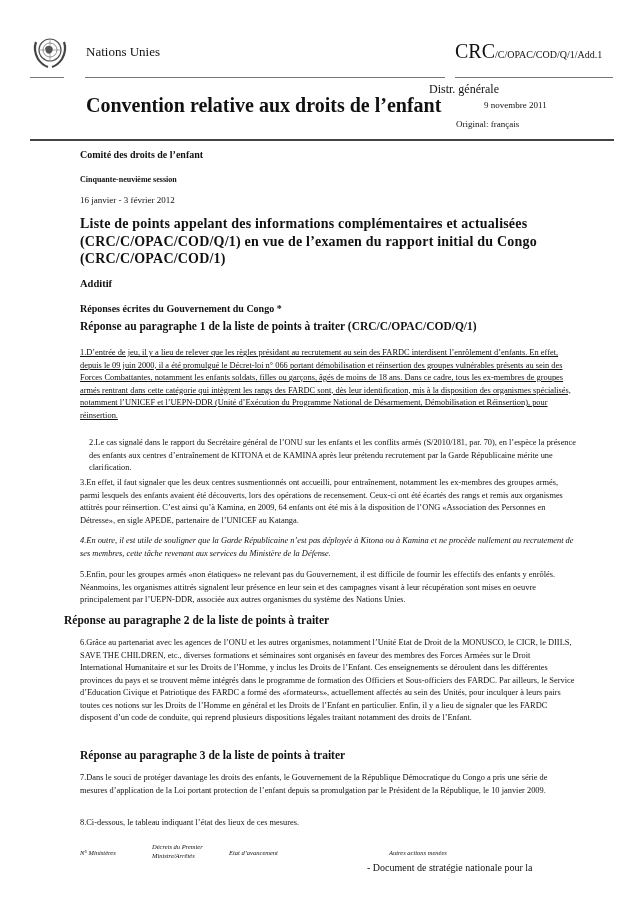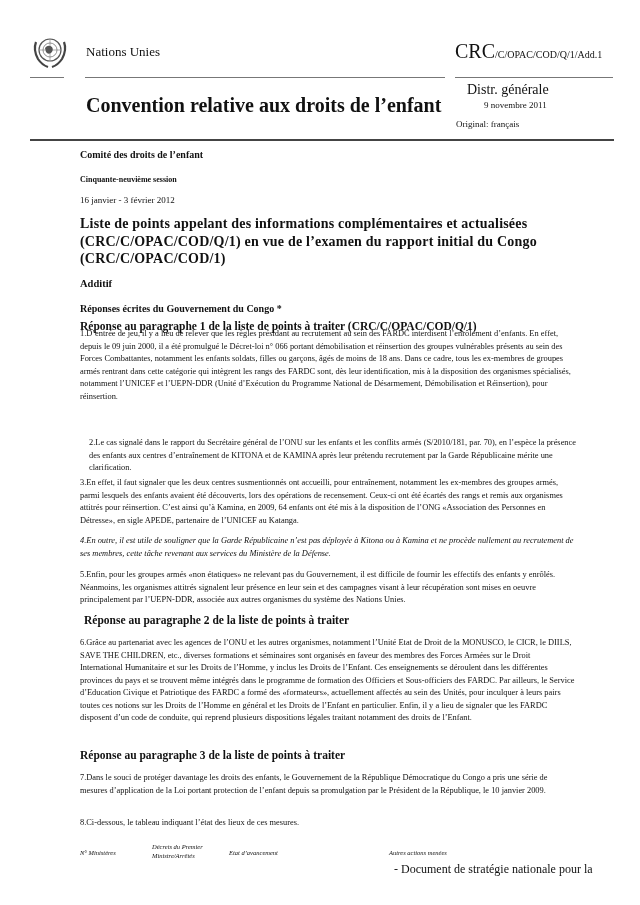--- a/index.html
+++ b/index.html
@@ -6,51 +6,51 @@
   body { width: 640px; height: 905px; position: relative; overflow: hidden;
          font-family: "Liberation Serif", serif; color: #111; }
   .abs { position: absolute; }
   .logo { left: 30px; top: 32px; width: 40px; height: 38px; }
   .org-name { left: 86px; top: 44px; font-size: 13px; }
   .symbol { left: 455px; top: 40px; font-size: 20px; }
   .symbol small { font-size: 10px; }
   .rule-top-left { left: 30px; top: 77px; width: 34px; height: 1px; background: #777; }
   .rule-top-main { left: 85px; top: 77px; width: 360px; height: 1px; background: #777; }
   .rule-top-right { left: 455px; top: 77px; width: 158px; height: 1px; background: #777; }
-  .distr { left: 467px; top: 82px; font-size: 14px; }
+  .distr { left: 429px; top: 82px; font-size: 12px; }
   .date { left: 456px; top: 100px; font-size: 9px; margin-left: 28px; }
   .orig { left: 456px; top: 119px; font-size: 9px; }
   .conv-title { left: 86px; top: 94px; font-size: 20px; font-weight: bold; }
   .rule-bottom { left: 30px; top: 139px; width: 584px; height: 2px; background: #444; }
   .committee { left: 80px; top: 149px; font-size: 10px; font-weight: bold; }
   .session { left: 80px; top: 175px; font-size: 8px; font-weight: bold; }
   .dates { left: 80px; top: 195px; font-size: 9px; }
   .main-title { left: 80px; top: 215px; width: 520px; font-size: 14px; font-weight: bold; line-height: 17.5px; letter-spacing: 0.2px; }
   .additif { left: 80px; top: 278px; font-size: 10.5px; font-weight: bold; }
   .replies { left: 80px; top: 303px; font-size: 10px; font-weight: bold; text-align: center; }
   h2 { margin: 0; }
   .section-h { font-size: 11.5px; font-weight: bold; }
   .para { width: 495px; font-size: 8.4px; line-height: 12.5px; }
-  .p1 { left: 80px; top: 328px; }
+  .p1 { left: 80px; top: 347px; text-decoration: underline; }
   .p2 { left: 80px; top: 428px; }
   .p3 { left: 80px; top: 477px; }
   .p4 { left: 80px; top: 535px; font-style: italic; }
   .p5 { left: 80px; top: 569px; }
   .h1 { left: 80px; top: 320px; }
-  .h2 { left: 84px; top: 614px; }
+  .h2 { left: 64px; top: 614px; }
   .h3 { left: 80px; top: 749px; }
   .p6 { left: 80px; top: 637px; }
   .p7 { left: 80px; top: 772px; }
   .p8 { left: 80px; top: 817px; }
   .th { font-size: 6.5px; font-style: italic; line-height: 9px; }
   .th1 { left: 80px; top: 848px; }
   .th2 { left: 152px; top: 842px; }
   .th3 { left: 229px; top: 848px; }
   .th4 { left: 389px; top: 848px; }
-  .td-first { left: 394px; top: 862px; font-size: 12px; }
+  .td-first { left: 367px; top: 862px; font-size: 10px; }
   .emblem { width: 40px; height: 38px; }
 </style>
 </head>
 <body>
 
 <div class="abs logo">
   <svg class="emblem" viewBox="0 0 40 38">
     <circle cx="20" cy="18" r="11" fill="none" stroke="#555" stroke-width="1.2"></circle>
     <circle cx="20" cy="18" r="7" fill="none" stroke="#777" stroke-width="0.8"></circle>
     <line x1="9" y1="18" x2="31" y2="18" stroke="#777" stroke-width="0.6"></line>

